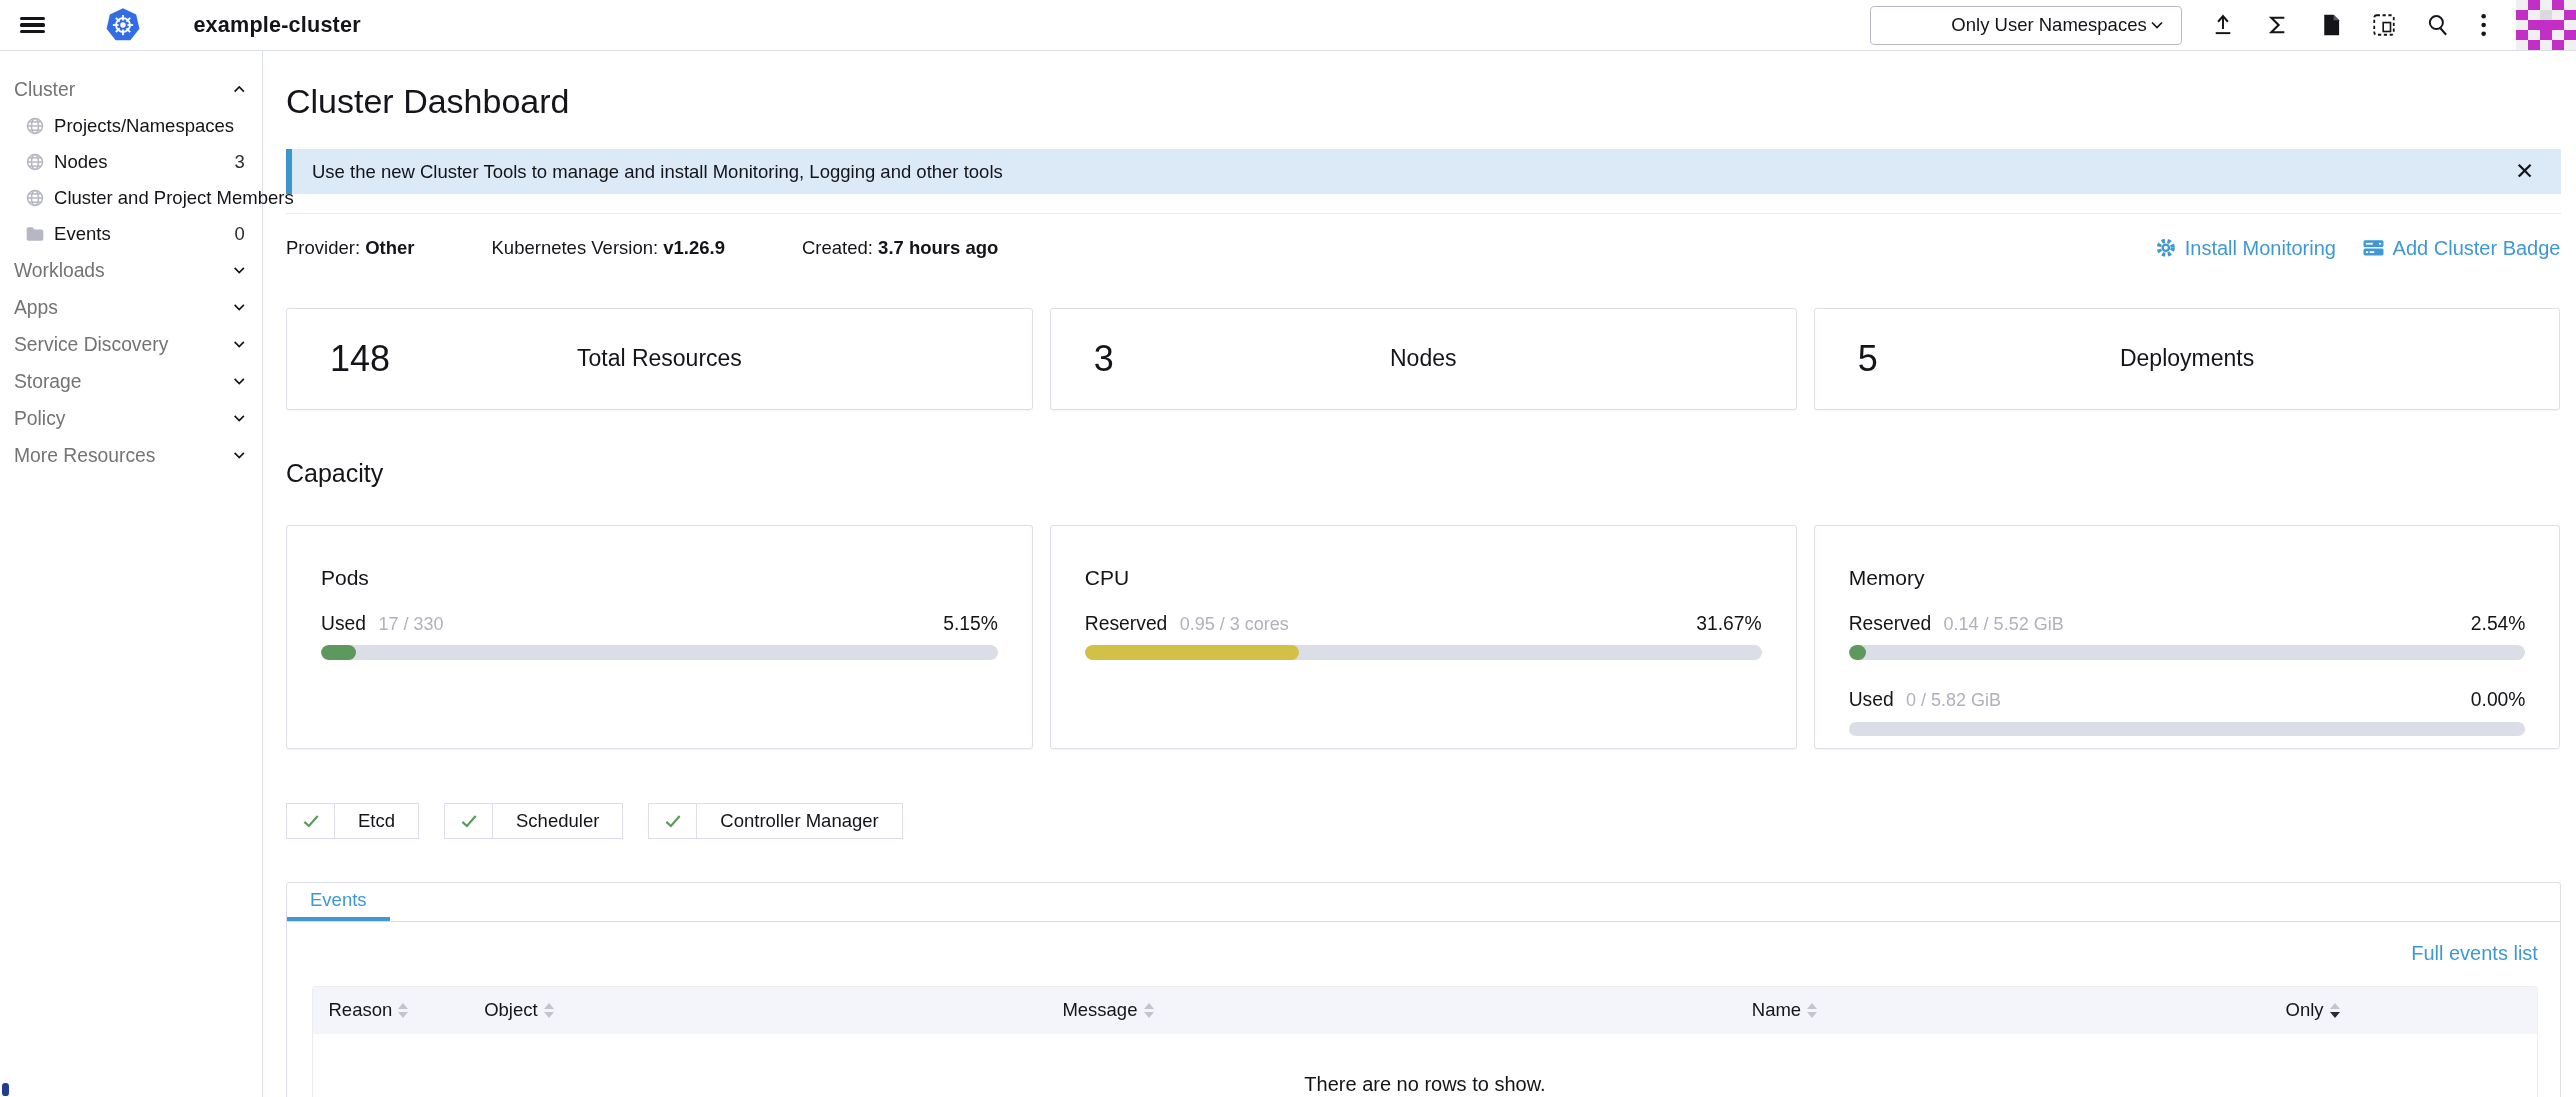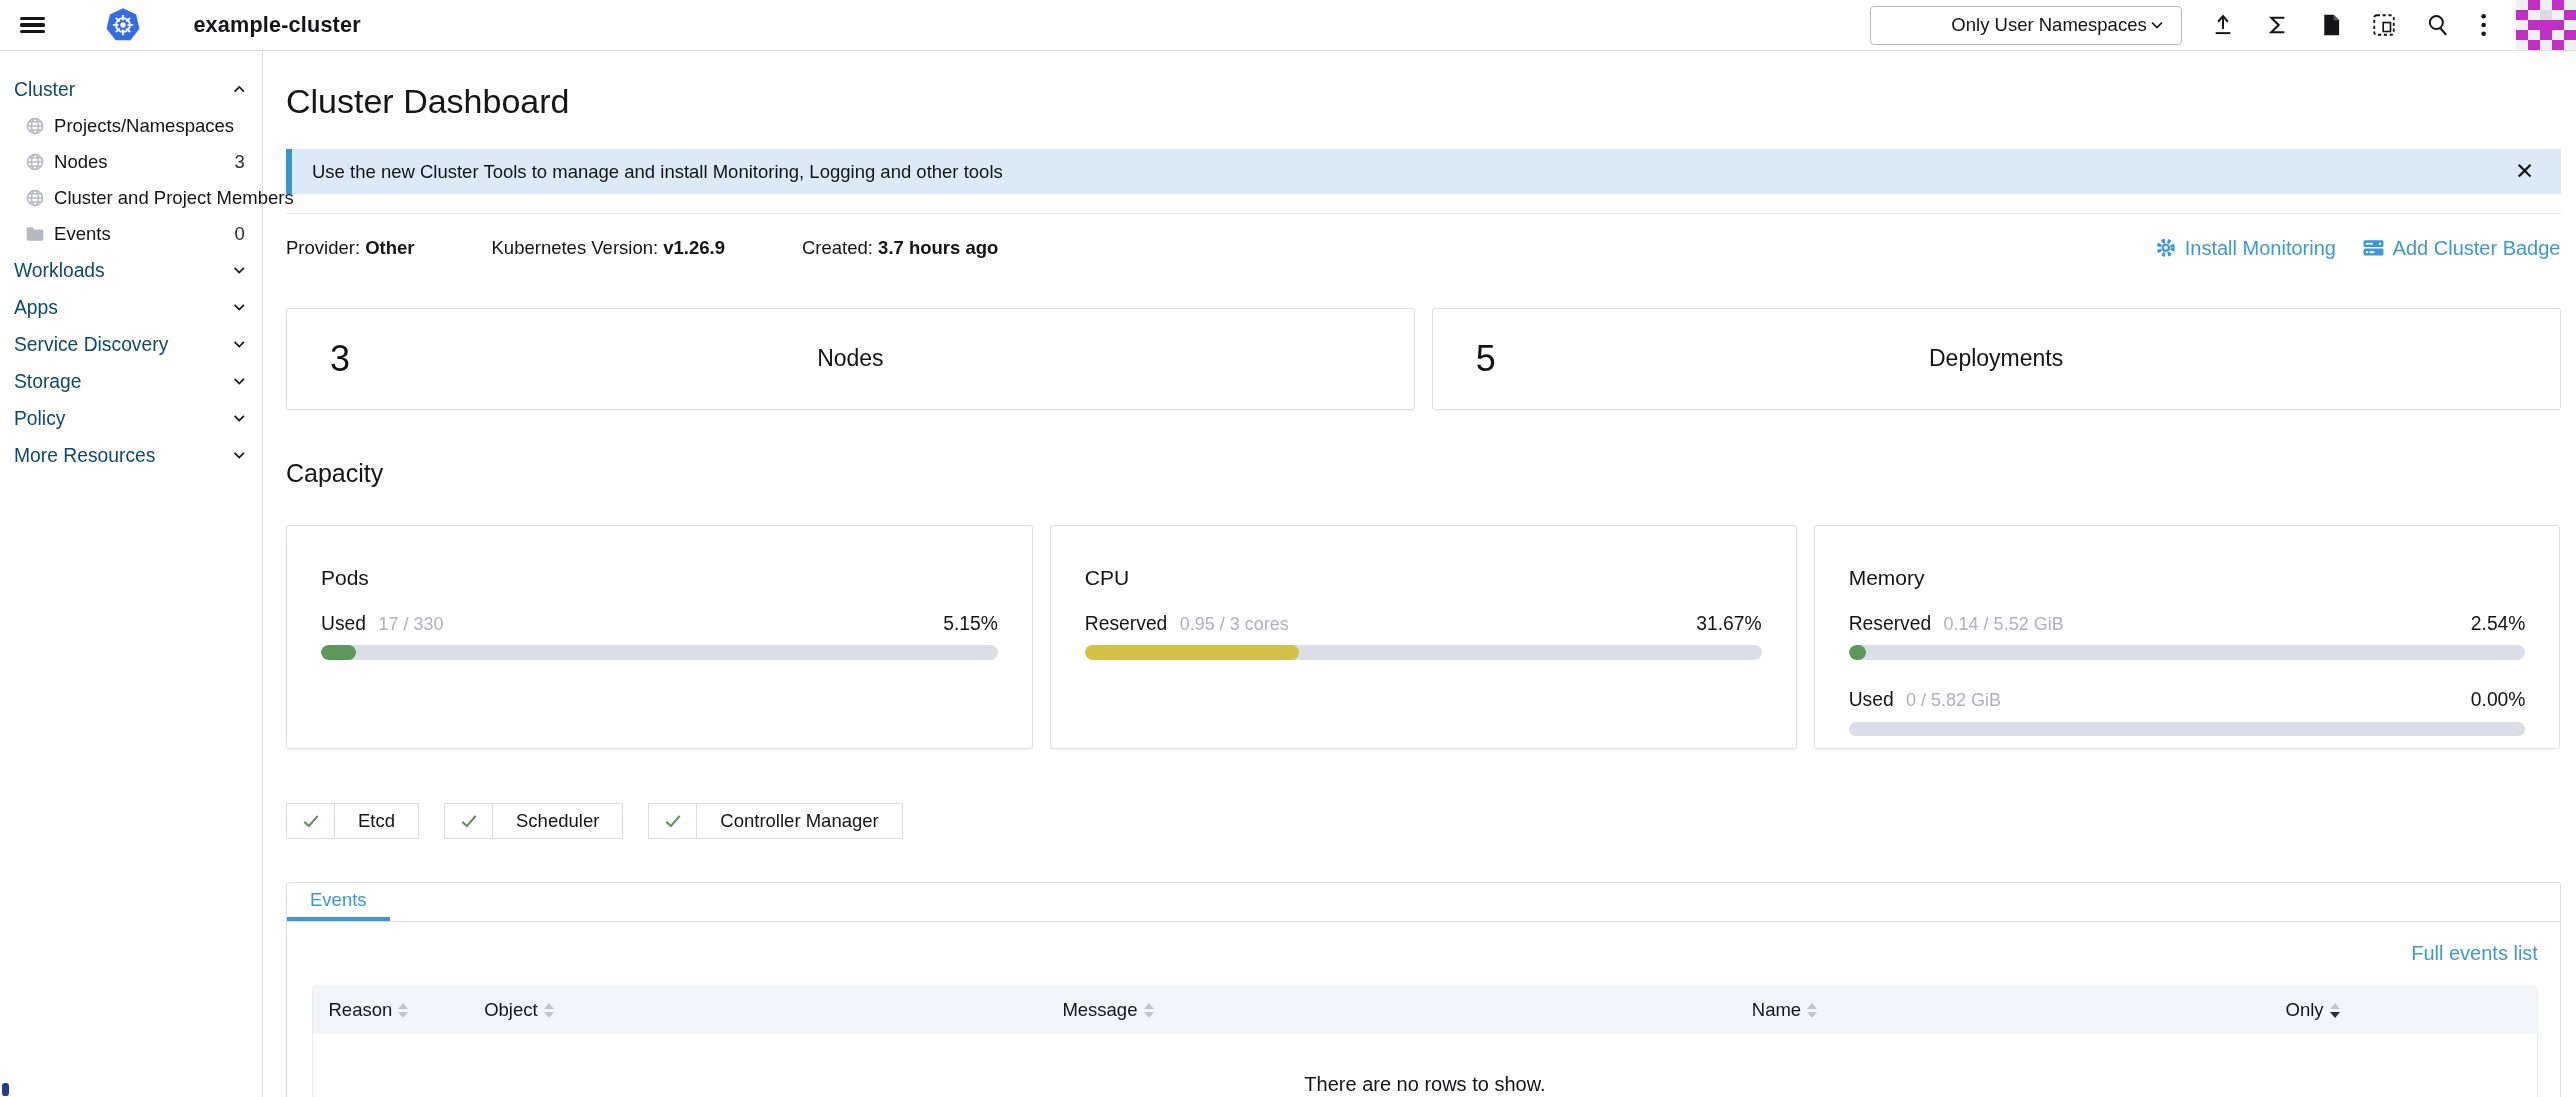--- a/index.html
+++ b/index.html
@@ -16,21 +16,21 @@
   .ns-select .ns-label { flex:1; white-space:nowrap; overflow:hidden; }
   .hicon { background:none; border:none; cursor:pointer; display:flex; align-items:center; justify-content:center; padding:0; }
   .avatar { width:60px; height:50px; cursor:pointer; }
 
   
   .shell { display:flex; height:1046px; }
   .sidebar { width:263px; border-right:0.8px solid #dcdee7; padding:20px 14px 0 14px; flex-shrink:0; }
   .main { flex:1; padding:0 15.5px 0 23px; overflow:hidden; }
 
   
-  .nav-group { display:flex; align-items:center; height:37px; font-size:19.3px; cursor:pointer; color:#0c4a6e; }
+  .nav-group { display:flex; align-items:center; height:37px; font-size:19.3px; cursor:pointer; color:#737373; }
   .nav-group .gl { flex:1; }
   .nav-item { display:flex; align-items:center; height:36px; font-size:18.5px; padding-left:10.8px; cursor:pointer; color:#141419; }
   .nav-item .nicon { width:20px; height:20px; margin-right:9.3px; flex-shrink:0; }
   .nav-item .nlabel { flex:1; white-space:nowrap; }
   .nav-count { font-size:18.5px; color:#2b2b33; padding-right:3.1px; }
 
   
   h1.page-title { font-size:34px; font-weight:500; margin:31px 0 28px 0; }
   .banner { background:#dbeaf6; border-left:6.2px solid #3b96cd; height:45px; display:flex; align-items:center; padding:0 20px; font-size:18.5px; }
   .banner .btext { flex:1; }
@@ -299,20 +299,24 @@
               <rect x="22" y="7.5" width="3" height="2.4" fill="#fff"></rect>
             <rect x="5" y="18.5" width="3" height="2.4" fill="#fff"></rect>
               <rect x="10" y="18.5" width="6" height="2.4" fill="#fff"></rect>
           </svg>
           <span>Add Cluster Badge</span>
         </a>
       </div>
     </div>
 
     <div class="stats">
+      <div class="stat-card">
+        <span class="stat-num">148</span>
+        <span class="stat-label">Total Resources</span>
+      </div>
       <div class="stat-card">
         <span class="stat-num">3</span>
         <span class="stat-label">Nodes</span>
       </div>
       <div class="stat-card">
         <span class="stat-num">5</span>
         <span class="stat-label">Deployments</span>
       </div>
     </div>
 

